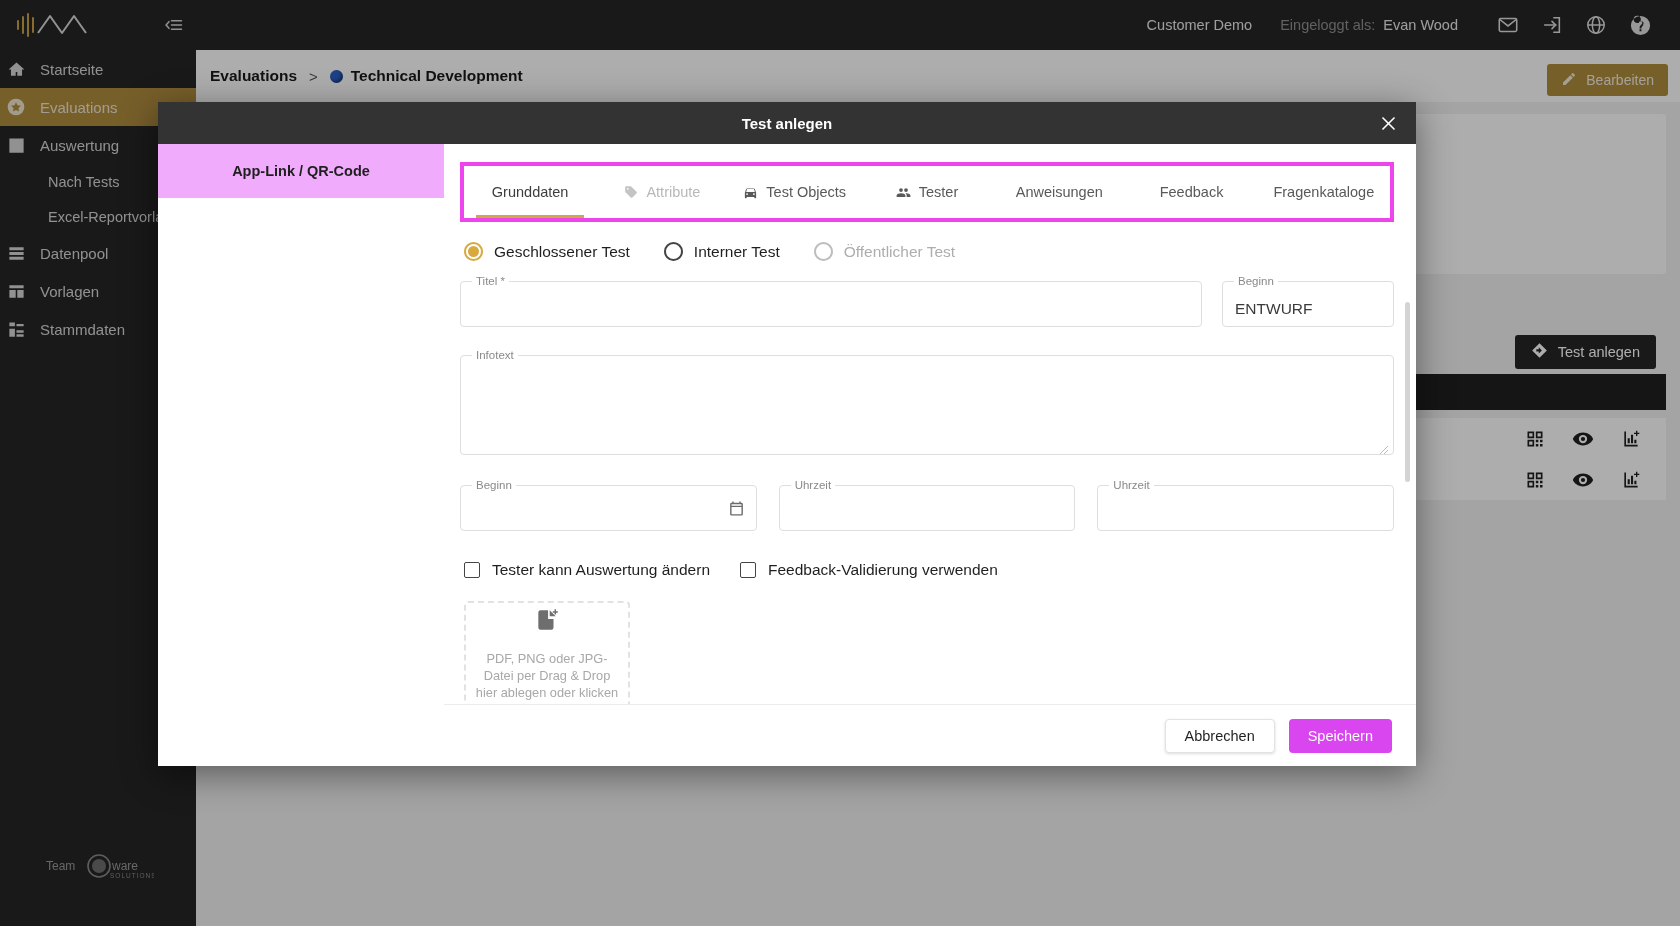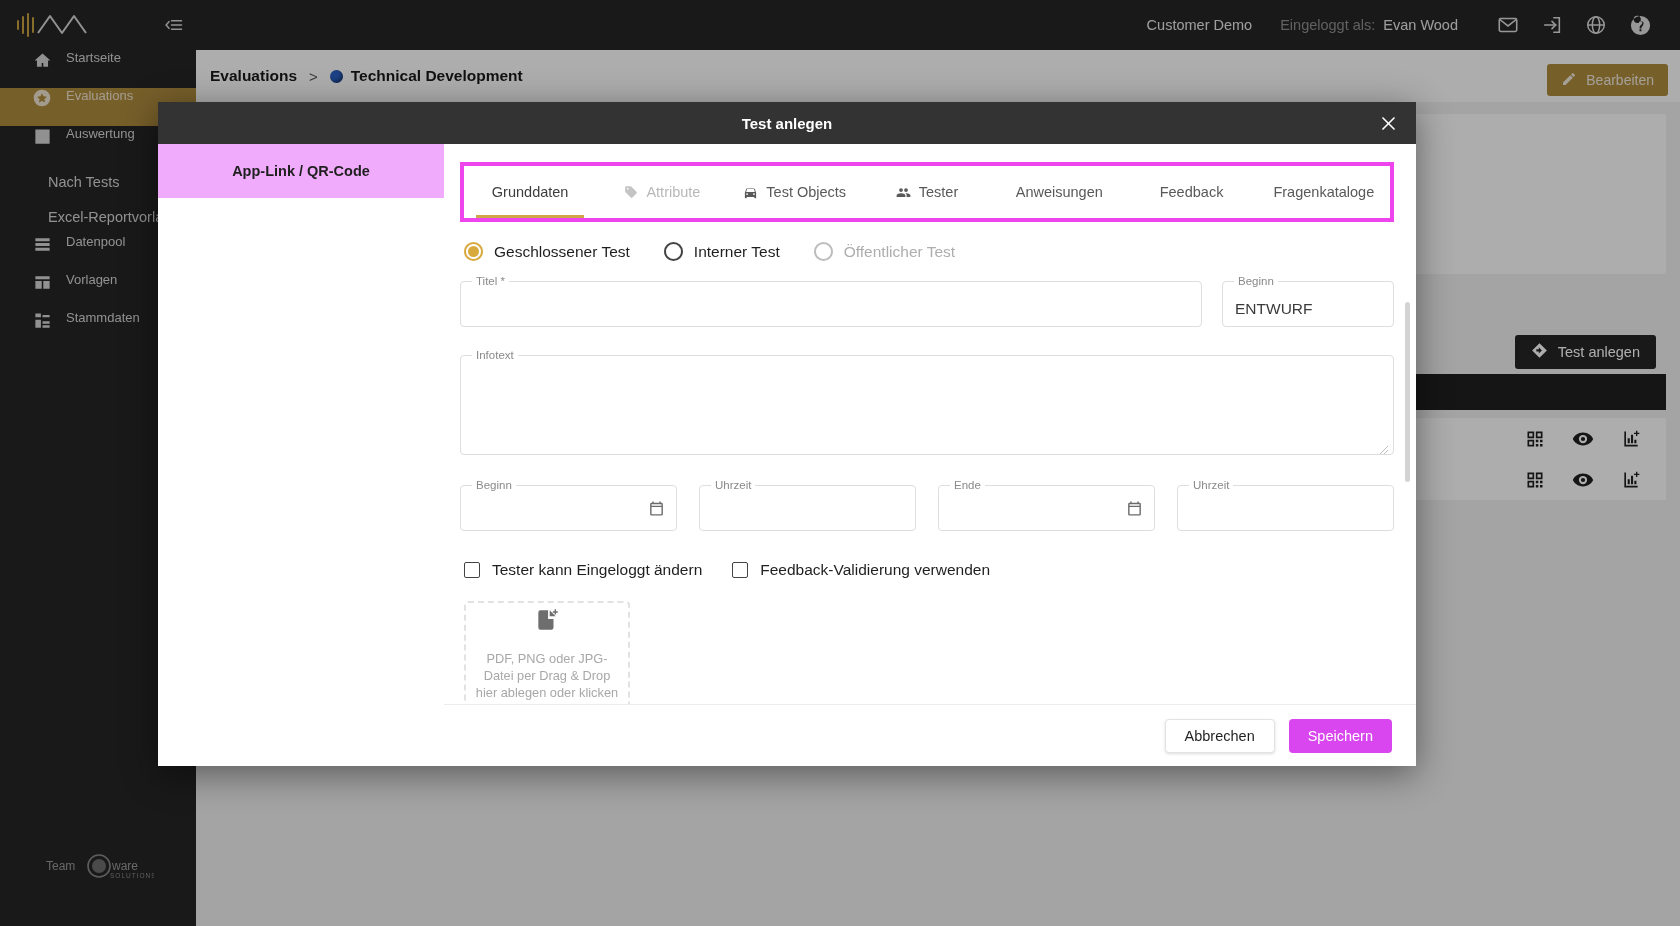--- a/index.html
+++ b/index.html
@@ -28,22 +28,22 @@
   .tb-text { color: #e8e8e8; font-size: 14.5px; margin-right: 28px; white-space: nowrap; }
   .tb-text.muted { color: #8f8f8f; margin-right: 8px; }
   .tb-icon { width: 44px; height: 50px; display: flex; align-items: center; justify-content: center; cursor: pointer; }
 
   
   .sidebar {
     position: absolute; left: 0; top: 50px; width: 196px; height: 876px;
     background: #262626;
   }
   .nav-item {
-    display: flex; align-items: flex-start; height: 38px; padding-left: 32px;
-    color: #d6d6d6; font-size: 13px; cursor: pointer; gap: 14px;
+    display: flex; align-items: center; height: 38px; padding-left: 6px;
+    color: #d6d6d6; font-size: 15px; cursor: pointer; gap: 14px;
   }
   .nav-item.active { background: #b08d3e; color: #f0e6d2; }
   .nav-item .ico { width: 20px; height: 20px; display: flex; align-items: center; justify-content: center; flex: 0 0 20px; }
   .nav-sub {
     display: flex; align-items: center; height: 35px; padding-left: 48px;
     color: #d6d6d6; font-size: 14.5px; cursor: pointer;
   }
   .footer-logo {
     position: absolute; left: 44px; bottom: 42px; width: 110px; height: 34px;
     display: flex; align-items: center; justify-content: center;
@@ -487,38 +487,29 @@
                 <svg width="17" height="17" viewBox="0 0 24 24" fill="#6b6b6b">
                     <path d="M19 4h-1V2h-2v2H8V2H6v2H5a2 2 0 00-2 2v14a2 2 0 002 2h14a2 2 0 002-2V6a2 2 0 00-2-2zm0 16H5V10h14v10zM5 8V6h14v2H5z"></path>
                   </svg>
               </span>
             </div>
             <div class="fld fld-date">
               <span class="lbl">Uhrzeit</span>
               <div class="val"></div>
             </div>
             <div class="fld fld-date">
-              <span class="lbl">Ende</span>
-              <div class="val"></div>
-              <span class="cal-ico">
-                <svg width="17" height="17" viewBox="0 0 24 24" fill="#6b6b6b">
-                    <path d="M19 4h-1V2h-2v2H8V2H6v2H5a2 2 0 00-2 2v14a2 2 0 002 2h14a2 2 0 002-2V6a2 2 0 00-2-2zm0 16H5V10h14v10zM5 8V6h14v2H5z"></path>
-                  </svg>
-              </span>
-            </div>
-            <div class="fld fld-date">
               <span class="lbl">Uhrzeit</span>
               <div class="val"></div>
             </div>
           </div>
 
           <div class="cb-row">
             <div class="cb">
               <span class="cbox"></span>
-              <span>Tester kann Eingeloggt ändern</span>
+              <span>Tester kann Auswertung ändern</span>
             </div>
             <div class="cb">
               <span class="cbox"></span>
               <span>Feedback-Validierung verwenden</span>
             </div>
           </div>
 
           <div class="dropzone">
             <span>
               <svg width="26" height="26" viewBox="0 0 24 24" fill="#6e6e6e">

